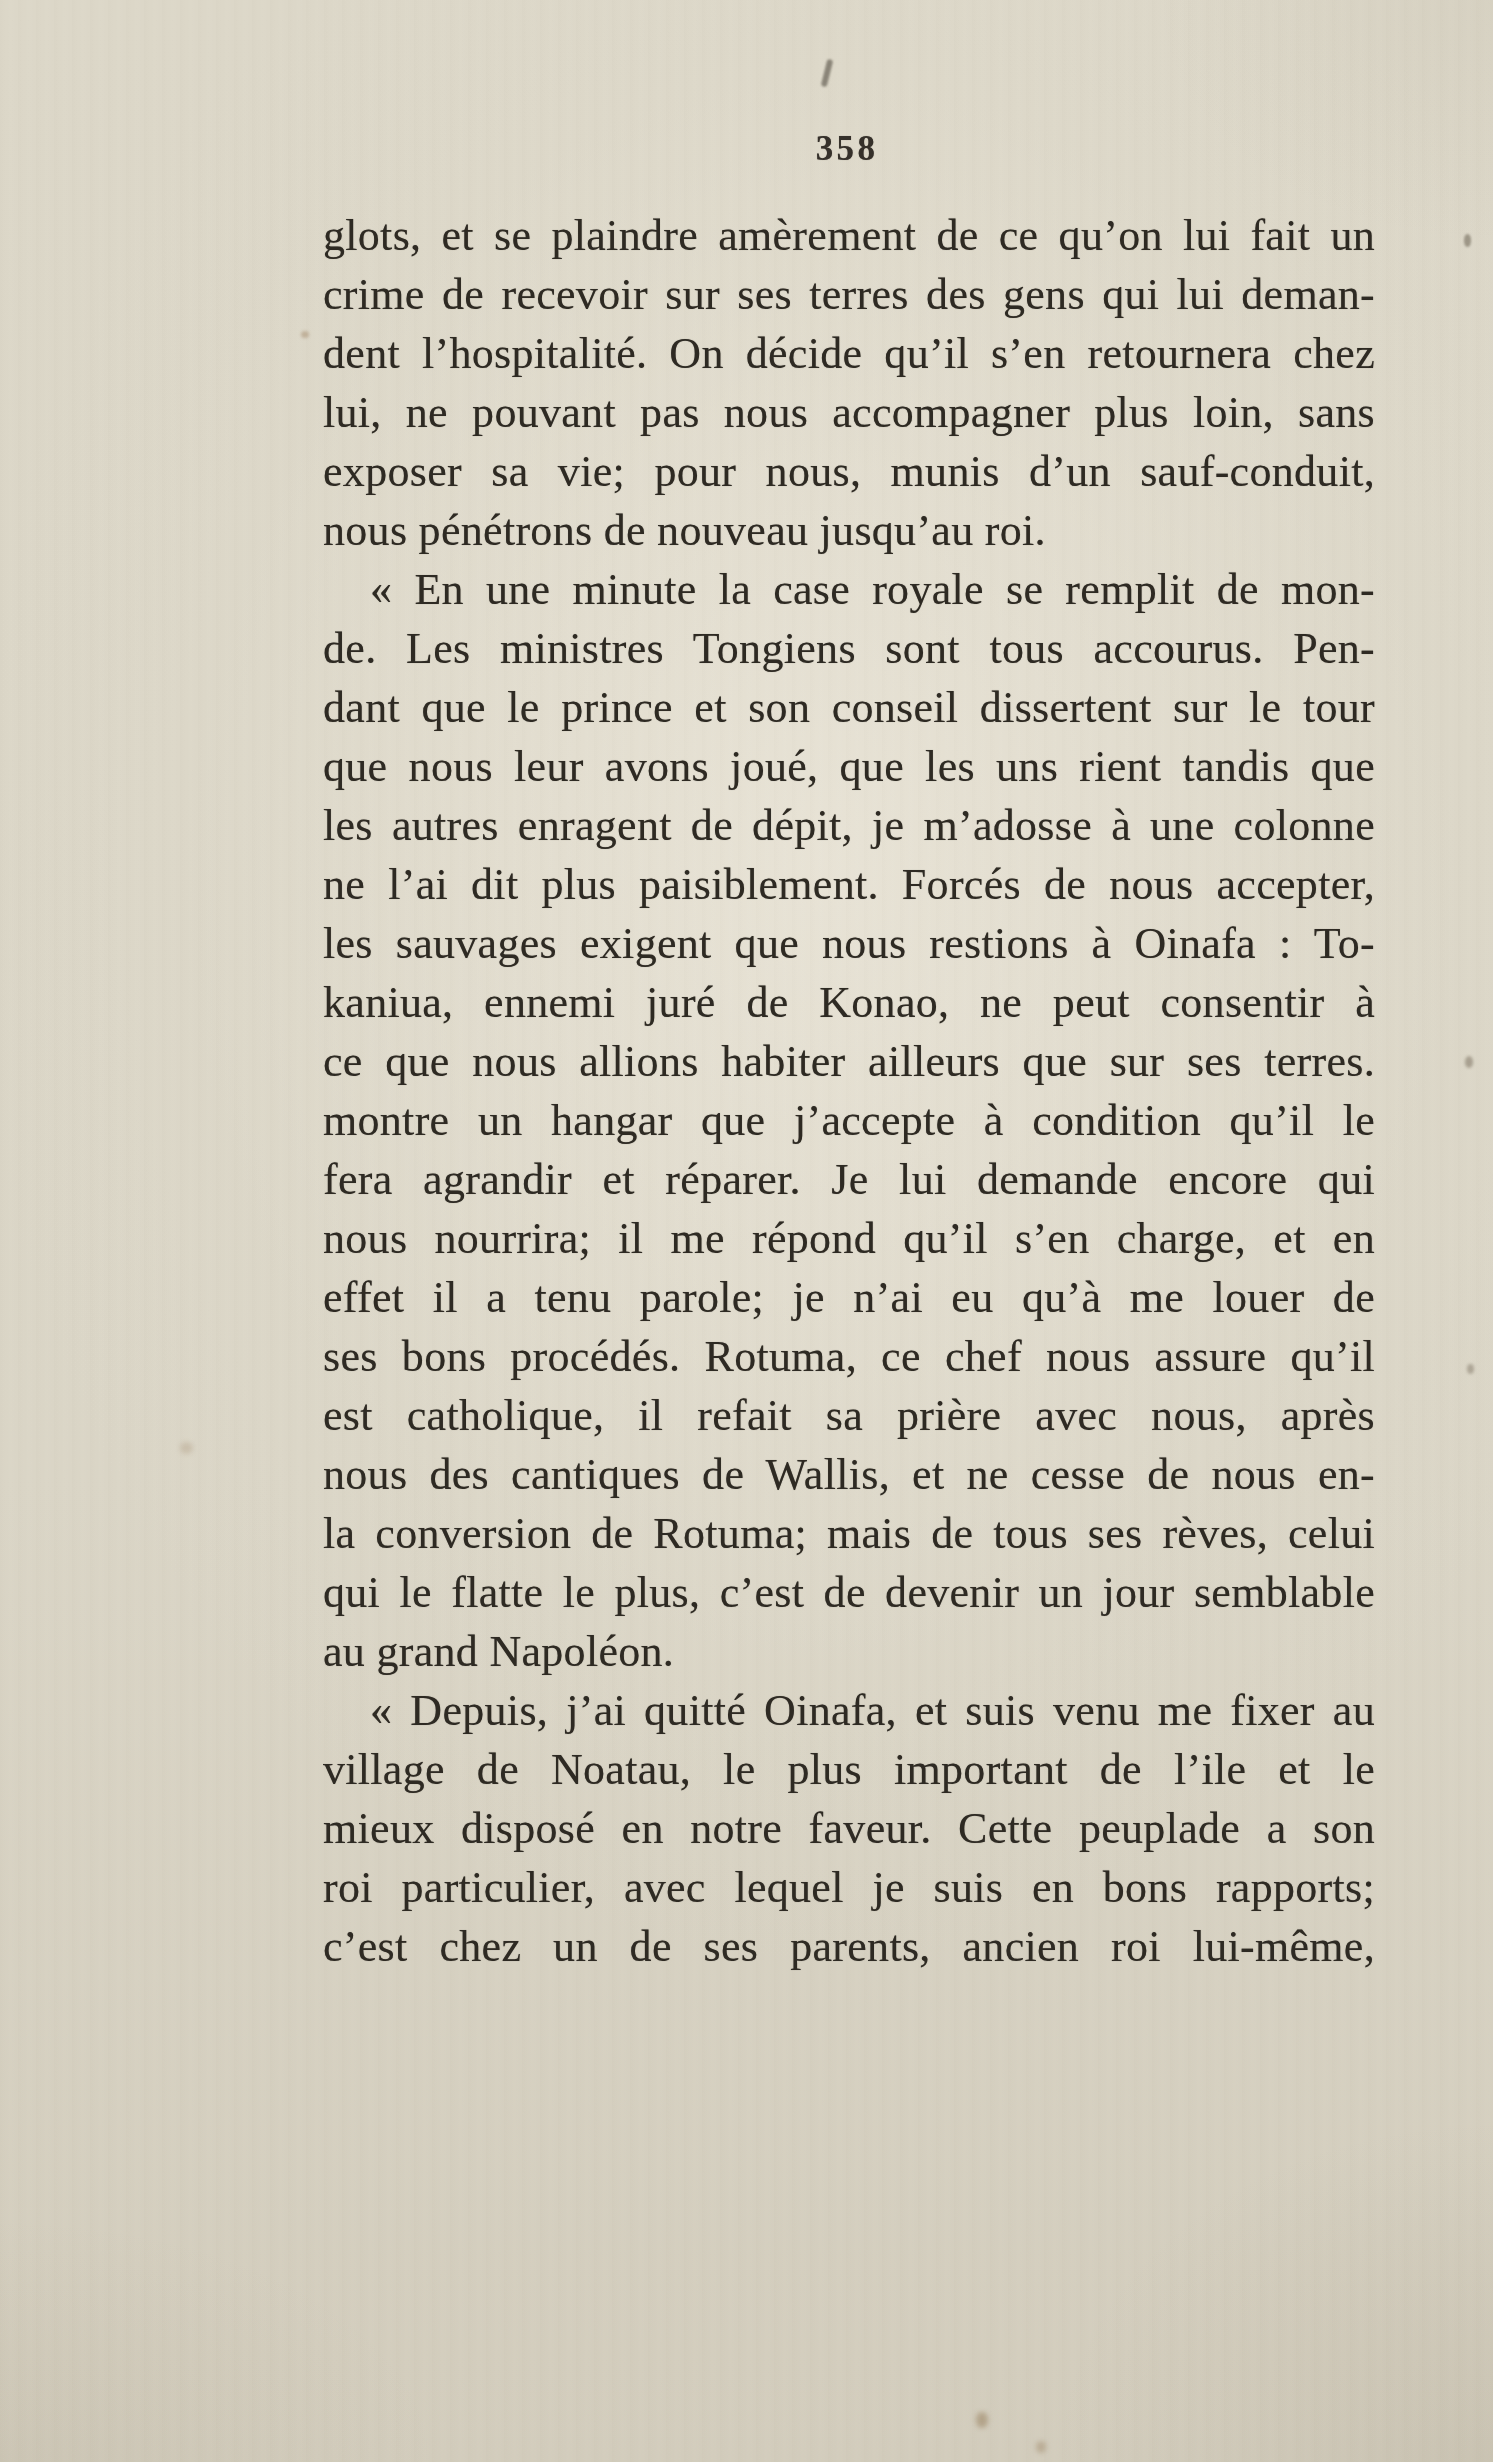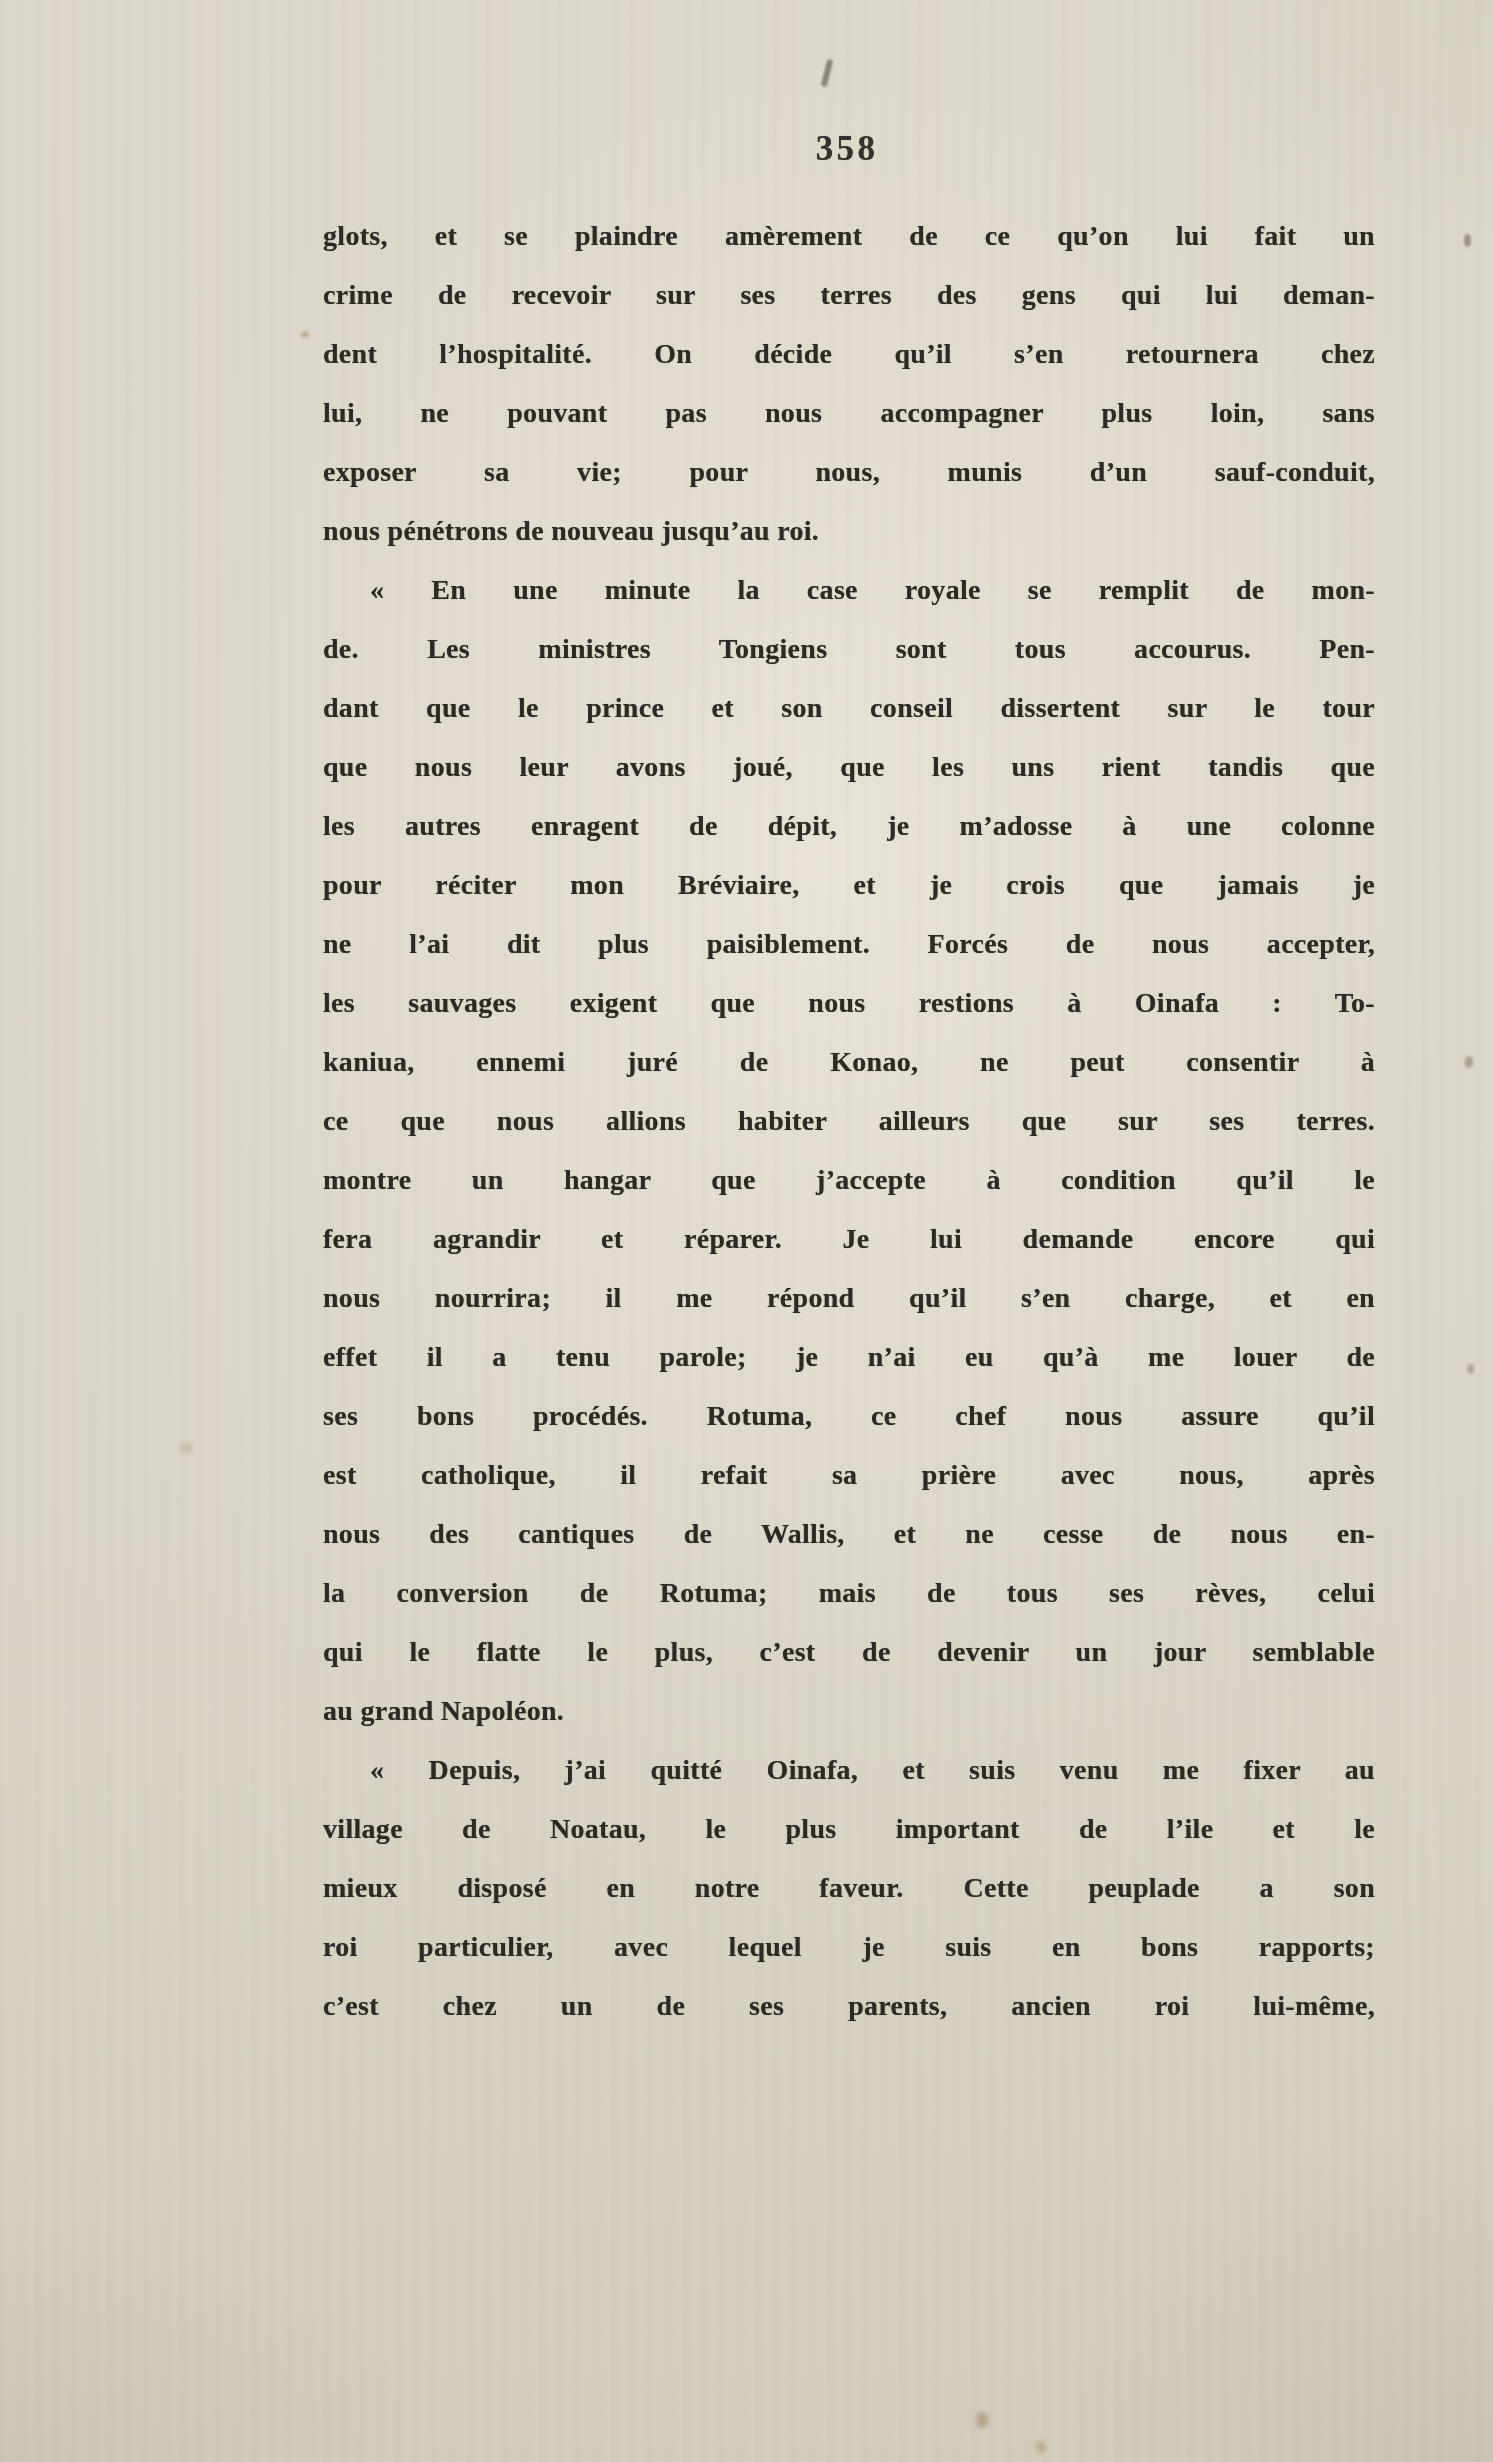--- a/index.html
+++ b/index.html
@@ -41,24 +41,23 @@
     letter-spacing: 3.3px;
     color: #35302a;
     text-shadow: 0 0 0.8px rgba(53,48,42,0.55);
   }
   .text-block {
     position: absolute;
     left: 323px;
     top: 206px;
     width: 1052px;
     color: #2e2a23;
-    font-size: 28px;
+    font-size: 44px;
     text-shadow: 0 0 0.8px rgba(46,42,35,0.50);
     letter-spacing: 0.3px;
-    font-weight: bold;
   }
   .text-block .line {
     height: 59px;
     line-height: 59px;
     white-space: nowrap;        
     white-space: normal;
     text-align: justify;
     text-align-last: justify;
     overflow: hidden;
   }
@@ -169,21 +168,20 @@
       <div class="line">crime de recevoir sur ses terres des gens qui lui deman-</div>
       <div class="line">dent l’hospitalité. On décide qu’il s’en retournera chez</div>
       <div class="line">lui, ne pouvant pas nous accompagner plus loin, sans</div>
       <div class="line">exposer sa vie; pour nous, munis d’un sauf-conduit,</div>
       <div class="line para-end">nous pénétrons de nouveau jusqu’au roi.</div>
       <div class="line indent">« En une minute la case royale se remplit de mon-</div>
       <div class="line">de. Les ministres Tongiens sont tous accourus. Pen-</div>
       <div class="line">dant que le prince et son conseil dissertent sur le tour</div>
       <div class="line">que nous leur avons joué, que les uns rient tandis que</div>
       <div class="line">les autres enragent de dépit, je m’adosse à une colonne</div>
-      <div class="line">pour réciter mon Bréviaire, et je crois que jamais je</div>
       <div class="line">ne l’ai dit plus paisiblement. Forcés de nous accepter,</div>
       <div class="line">les sauvages exigent que nous restions à Oinafa : To-</div>
       <div class="line">kaniua, ennemi juré de Konao, ne peut consentir à</div>
       <div class="line">ce que nous allions habiter ailleurs que sur ses terres.</div>
       <div class="line">montre un hangar que j’accepte à condition qu’il le</div>
       <div class="line">fera agrandir et réparer. Je lui demande encore qui</div>
       <div class="line">nous nourrira; il me répond qu’il s’en charge, et en</div>
       <div class="line">effet il a tenu parole; je n’ai eu qu’à me louer de</div>
       <div class="line">ses bons procédés. Rotuma, ce chef nous assure qu’il</div>
       <div class="line">est catholique, il refait sa prière avec nous, après</div>

